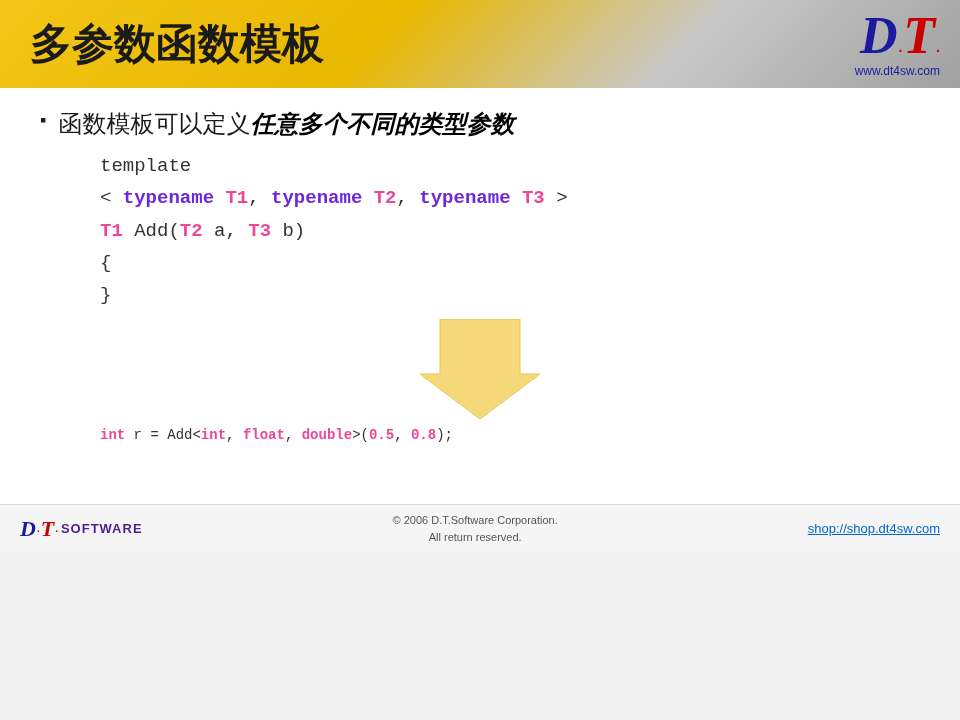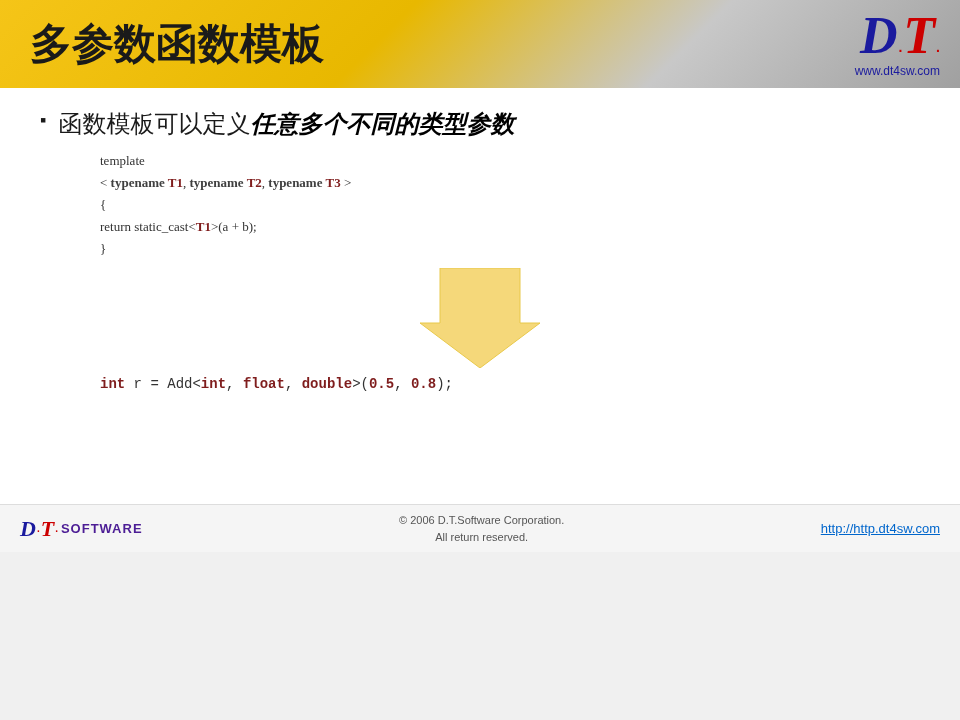--- a/index.html
+++ b/index.html
@@ -118,36 +118,36 @@
     .bullet-text-highlight {
       color: #000000;
       font-style: italic;
       font-weight: bold;
     }
 
     
     .code-block {
       margin-left: 60px;
       margin-top: 5px;
-      font-family: Liberation Serif, serif;
-      font-size: 13px;
+      font-family: Liberation Mono, monospace;
+      font-size: 19px;
       line-height: 1.7;
     }
 
     .code-line {
       display: block;
     }
 
     .code-keyword {
-      color: #7f1d1d;
+      color: #ec4899;
       font-weight: bold;
     }
 
     .code-type {
-      color: #404040;
+      color: #6d28d9;
       font-weight: bold;
       text-align: center;
     }
 
     .code-normal {
       color: #333333;
     }
 
     
     .arrow-container {
@@ -232,25 +232,25 @@
       </span>
     </div>
 
     <div class="code-block">
       <span class="code-line code-normal">
         <span>template</span>
       </span>
       <span class="code-line">
         <span class="code-normal">&lt; </span><span class="code-type">typename</span><span class="code-keyword"> T1</span><span class="code-normal">, </span><span class="code-type">typename</span><span class="code-keyword"> T2</span><span class="code-normal">, </span><span class="code-type">typename</span><span class="code-keyword"> T3</span><span class="code-normal"> &gt;</span>
       </span>
+      <span class="code-line">
+        <span class="code-keyword">T1</span><span class="code-normal"> Add(</span><span class="code-keyword">T2</span><span class="code-normal"> a, </span><span class="code-keyword">T3</span><span class="code-normal"> b)</span>
+      </span>
       <span class="code-line code-normal">
         <span>{</span>
-      </span>
-      <span class="code-line">
-        <span class="code-normal">    return static_cast&lt;</span><span class="code-keyword">T1</span><span class="code-normal">&gt;(a + b);</span>
       </span>
       <span class="code-line code-normal">
         <span>}</span>
       </span>
     </div>
 
     <div class="arrow-container">
       <svg class="arrow-svg" width="120" height="100" viewBox="0 0 120 100">
         <polygon points="20,0 100,0 100,55 120,55 60,100 0,55 20,55" fill="#f5d87a" stroke="#e8c84a" stroke-width="1"></polygon>
       </svg>
@@ -267,16 +267,16 @@
       <span class="footer-logo-d">D</span>
       <span class="footer-logo-dot">.</span>
       <span class="footer-logo-t">T</span>
       <span class="footer-logo-dot">.</span>
       <span class="footer-logo-software">Software</span>
     </div>
     <div class="footer-center">
       <div>© 2006 D.T.Software Corporation.</div>
       <div>All return reserved.</div>
     </div>
-    <div class="footer-link">http://http.dt4sw.com</div>
+    <div class="footer-link">shop://shop.dt4sw.com</div>
   </div>
 
 </div>
 
 </body></html>

